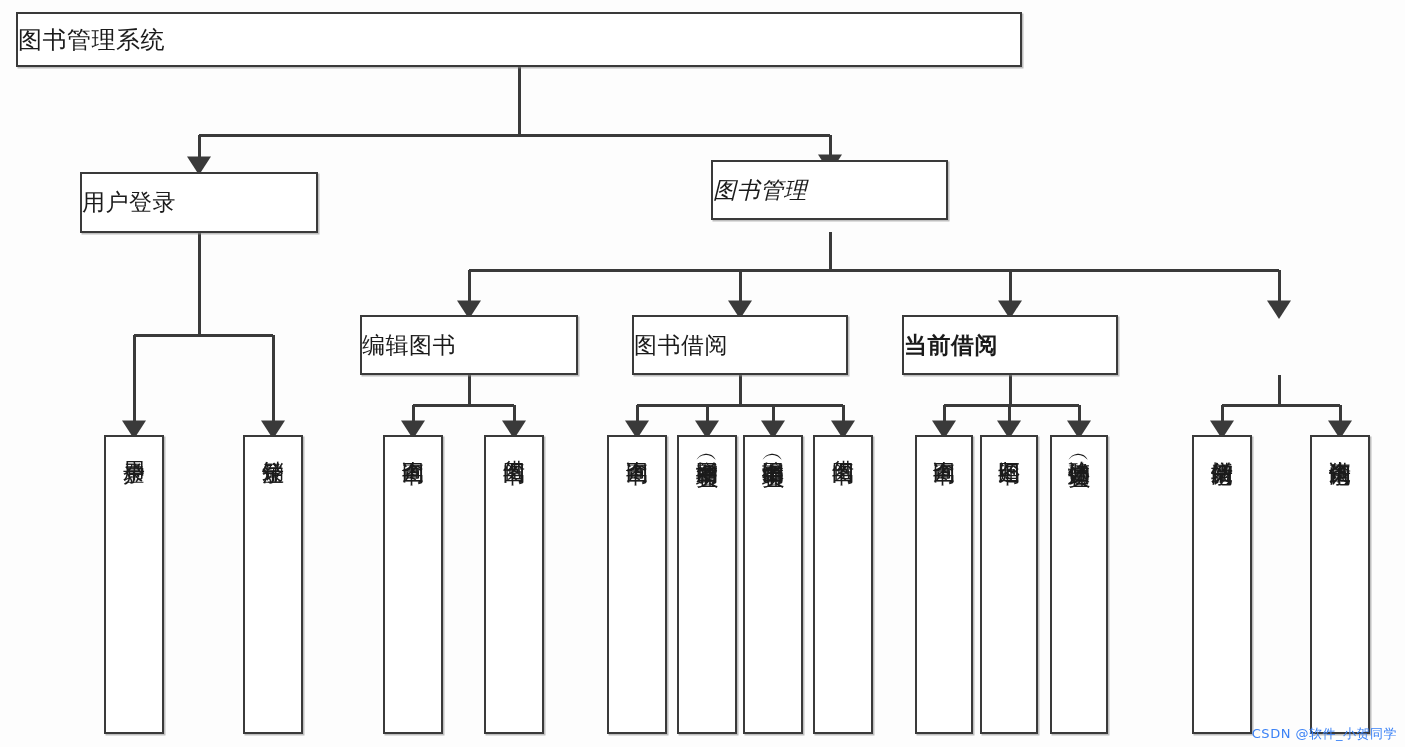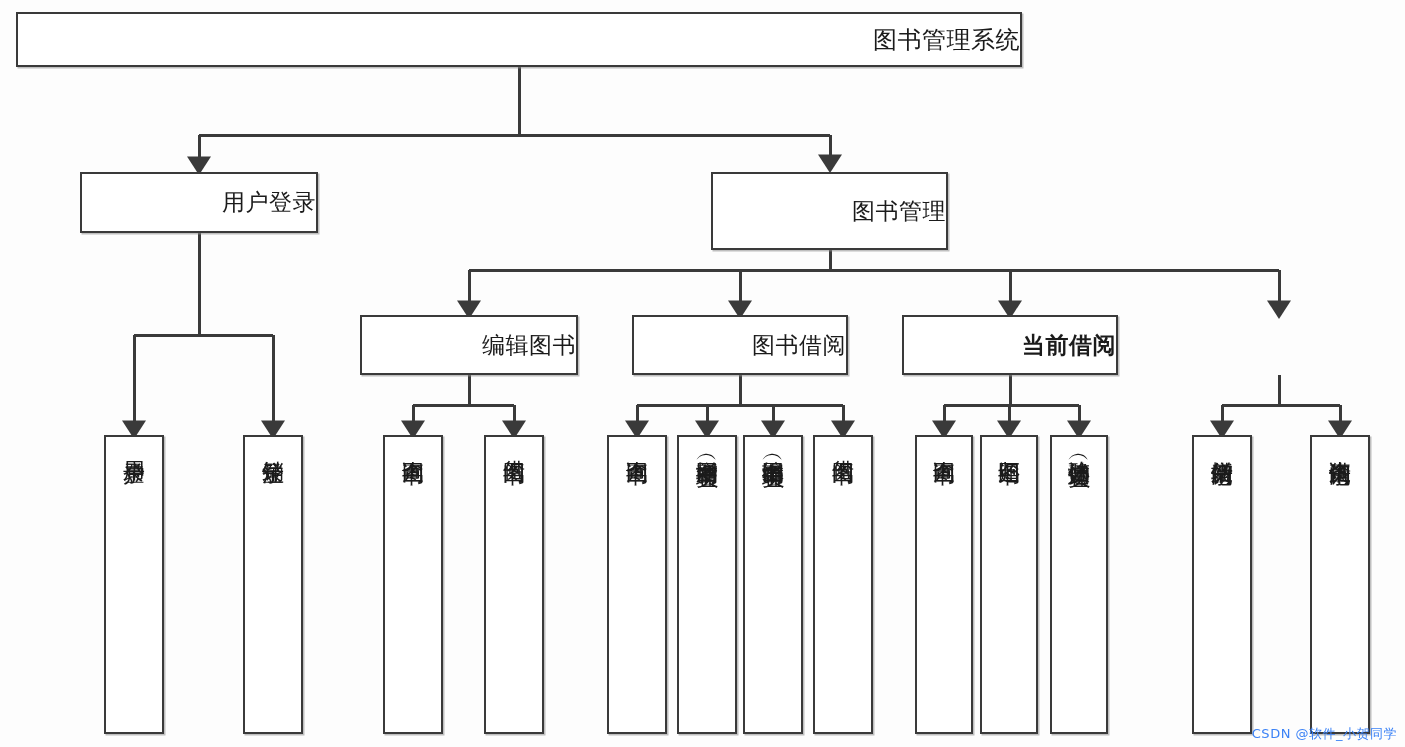--- a/index.html
+++ b/index.html
@@ -27,21 +27,21 @@
     pointer-events: none;
   }
   .node {
     position: absolute;
     box-sizing: border-box;
     background: #ffffff;
     border: 2px solid #3a3a3a;
     box-shadow: 1.5px 1.5px 0 0 rgba(140,140,140,0.55);
     display: flex;
     align-items: center;
-    justify-content: flex-end;
+    justify-content: flex-start;
     color: #1b1b1b;
   }
   .node .label {
     text-align: center;
     line-height: 1.25;
     letter-spacing: 0.5px;
   }
   
   .node.h .label {
     writing-mode: horizontal-tb;
@@ -134,21 +134,21 @@
   </svg>
 
   <div class="node h root" style="left:16px; top:12px; width:1006px; height:55px;">
     <span class="label">图书管理系统</span>
   </div>
 
   <div class="node h" style="left:80px; top:172px; width:238px; height:61px;">
     <span class="label">用户登录</span>
   </div>
 
-  <div class="node h" style="left:711px; top:172px; width:237px; height:78px;">
+  <div class="node h" style="left:711px; top:160px; width:237px; height:60px;font-style:italic;">
     <span class="label">图书管理</span>
   </div>
 
   <div class="node h" style="left:360px; top:315px; width:218px; height:60px;">
     <span class="label">编辑图书</span>
   </div>
 
   <div class="node h" style="left:632px; top:315px; width:216px; height:60px;">
     <span class="label">图书借阅</span>
   </div>

